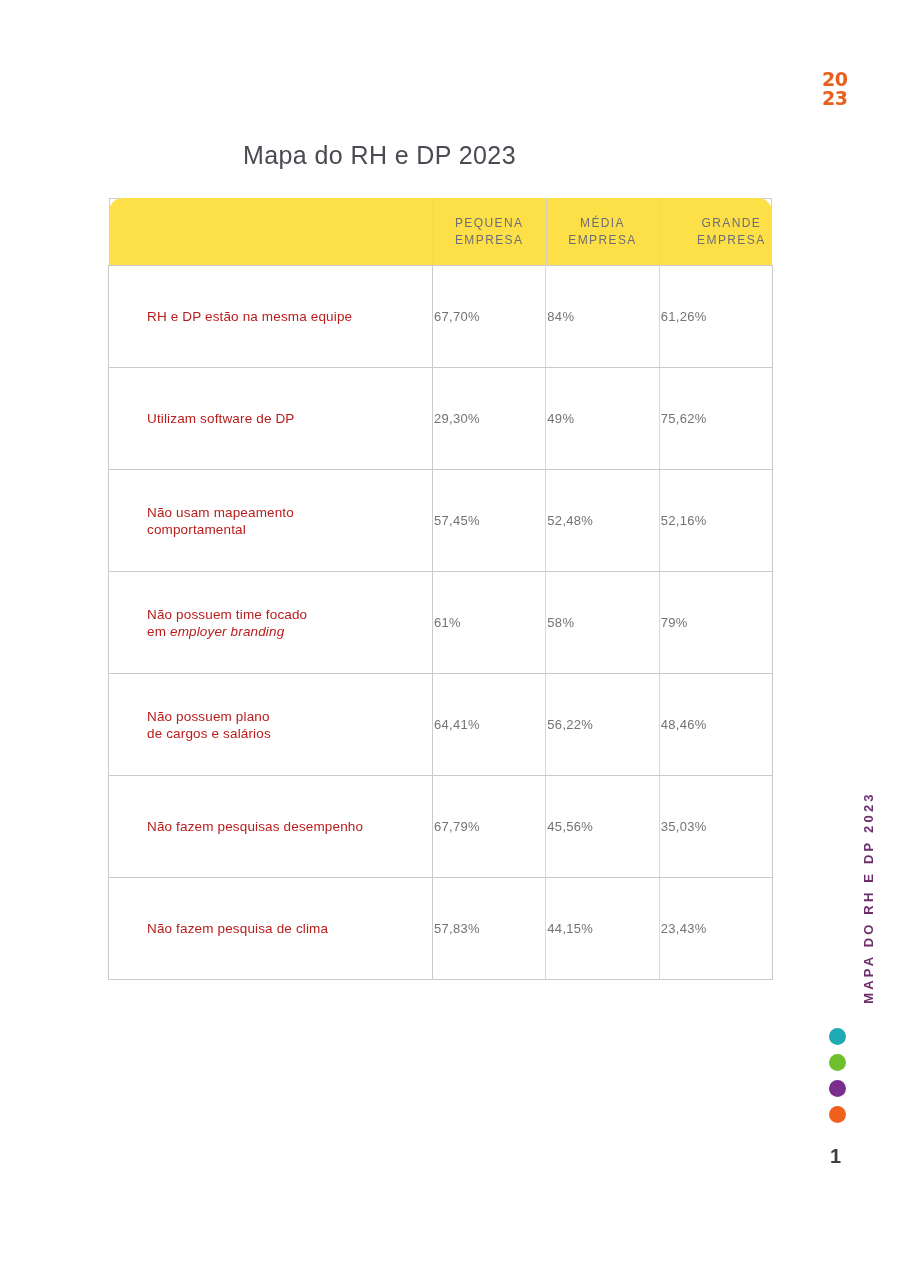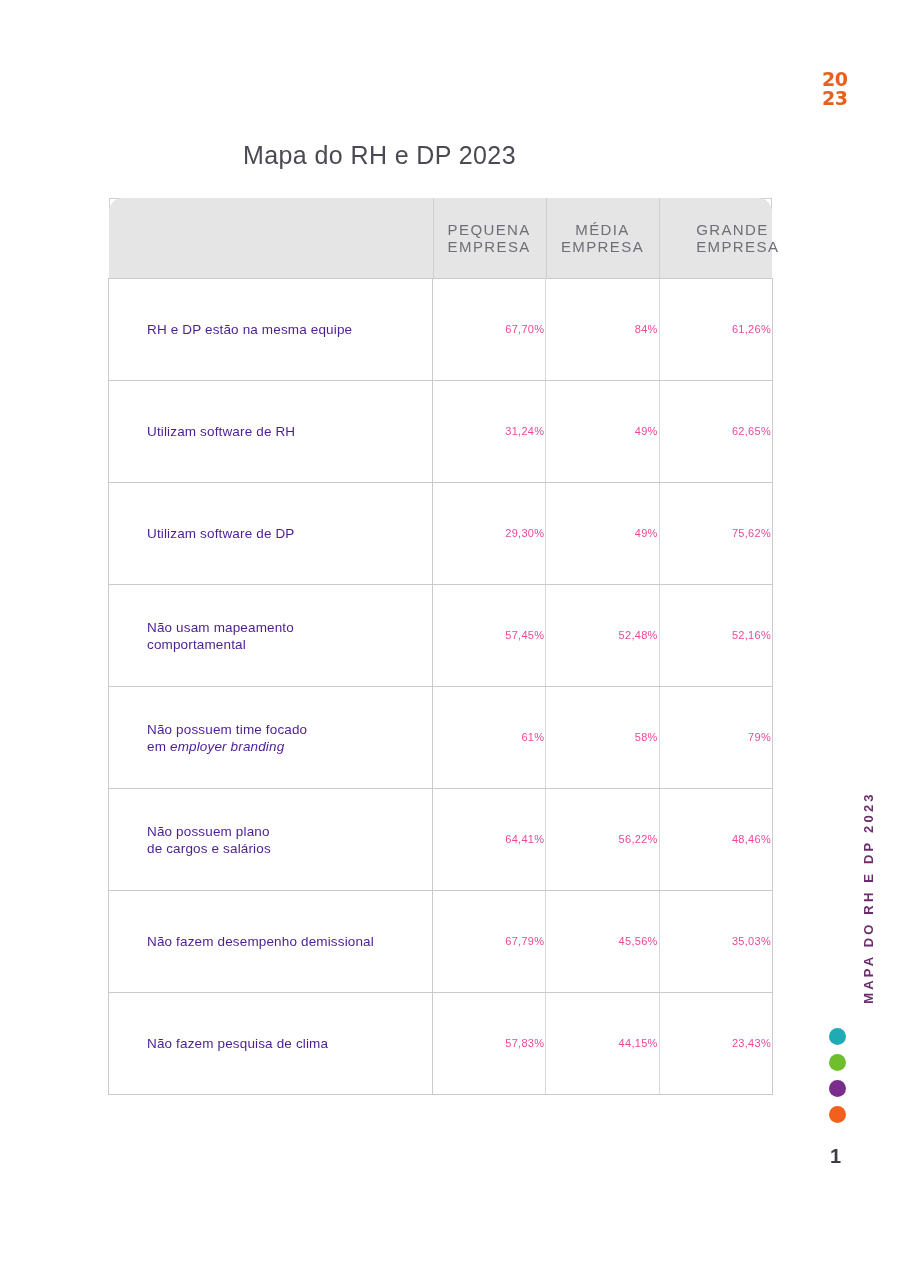--- a/index.html
+++ b/index.html
@@ -51,27 +51,27 @@
     left: 108px;
     top: 198px;
     width: 664px;
     border-collapse: collapse;
     table-layout: fixed;
   }
   #data-table col.c-label { width: 324px; }
   #data-table col.c-val   { width: 113.33px; }
 
   #data-table thead th {
-    background: #e5e5e5;
+    background: #fde047;
     border: none;
-    height: 80px;
+    height: 67px;
     vertical-align: middle;
     padding: 0 6px;
     font-weight: 400;
-    font-size: 15px;
+    font-size: 12px;
     letter-spacing: 1.4px;
     line-height: 17px;
     color: #6E6E76;
     text-align: center;
   }
   #data-table thead th.h-label {
     border-top-left-radius: 14px;
   }
   #data-table thead th.h-last {
     border-top-right-radius: 14px;
@@ -83,39 +83,39 @@
   #data-table thead tr {
     box-shadow: inset 0 0 0 1px #CFCFCF;
   }
 
   #data-table tbody td {
     height: 99px;
     vertical-align: middle;
     border-bottom: 1px solid #CACACA;
     border-right: 1px solid #D8D8D8;
     font-size: 13.5px;
-    color: #4c1d95;
+    color: #b91c1c;
     line-height: 17px;
   }
   #data-table tbody tr:first-child td {
     border-top: 1px solid #CACACA;
   }
   #data-table tbody td.cell-label {
     padding-left: 38px;
     padding-right: 14px;
     text-align: left;
     letter-spacing: 0.15px;
     border-left: 1px solid #CACACA;
     border-right: 1px solid #CACACA;
   }
   #data-table tbody td.cell-val {
-    text-align: right;
-    font-size: 11px;
+    text-align: left;
+    font-size: 13px;
     letter-spacing: 0.3px;
-    color: #ec4899;
+    color: #737373;
   }
   #data-table tbody td.cell-val.last {
     border-right: 1px solid #CACACA;
   }
   .ital { font-style: italic; }
   .lbl-line { display: block; }
 
   
   #side-rail {
     position: absolute;
@@ -194,28 +194,20 @@
       <tr>
         <td class="cell-label">
           <span class="lbl-line">RH e DP estão na mesma equipe</span>
         </td>
         <td class="cell-val">67,70%</td>
         <td class="cell-val">84%</td>
         <td class="cell-val last">61,26%</td>
       </tr>
       <tr>
         <td class="cell-label">
-          <span class="lbl-line">Utilizam software de RH</span>
-        </td>
-        <td class="cell-val">31,24%</td>
-        <td class="cell-val">49%</td>
-        <td class="cell-val last">62,65%</td>
-      </tr>
-      <tr>
-        <td class="cell-label">
           <span class="lbl-line">Utilizam software de DP</span>
         </td>
         <td class="cell-val">29,30%</td>
         <td class="cell-val">49%</td>
         <td class="cell-val last">75,62%</td>
       </tr>
       <tr>
         <td class="cell-label">
           <span class="lbl-line">Não usam mapeamento</span>
           <span class="lbl-line"><span>comportamental</span></span>
@@ -237,21 +229,21 @@
         <td class="cell-label">
           <span class="lbl-line">Não possuem plano</span>
           <span class="lbl-line"><span>de cargos e salários</span></span>
         </td>
         <td class="cell-val">64,41%</td>
         <td class="cell-val">56,22%</td>
         <td class="cell-val last">48,46%</td>
       </tr>
       <tr>
         <td class="cell-label">
-          <span class="lbl-line">Não fazem desempenho demissional</span>
+          <span class="lbl-line">Não fazem pesquisas desempenho</span>
         </td>
         <td class="cell-val">67,79%</td>
         <td class="cell-val">45,56%</td>
         <td class="cell-val last">35,03%</td>
       </tr>
       <tr>
         <td class="cell-label">
           <span class="lbl-line">Não fazem pesquisa de clima</span>
         </td>
         <td class="cell-val">57,83%</td>

